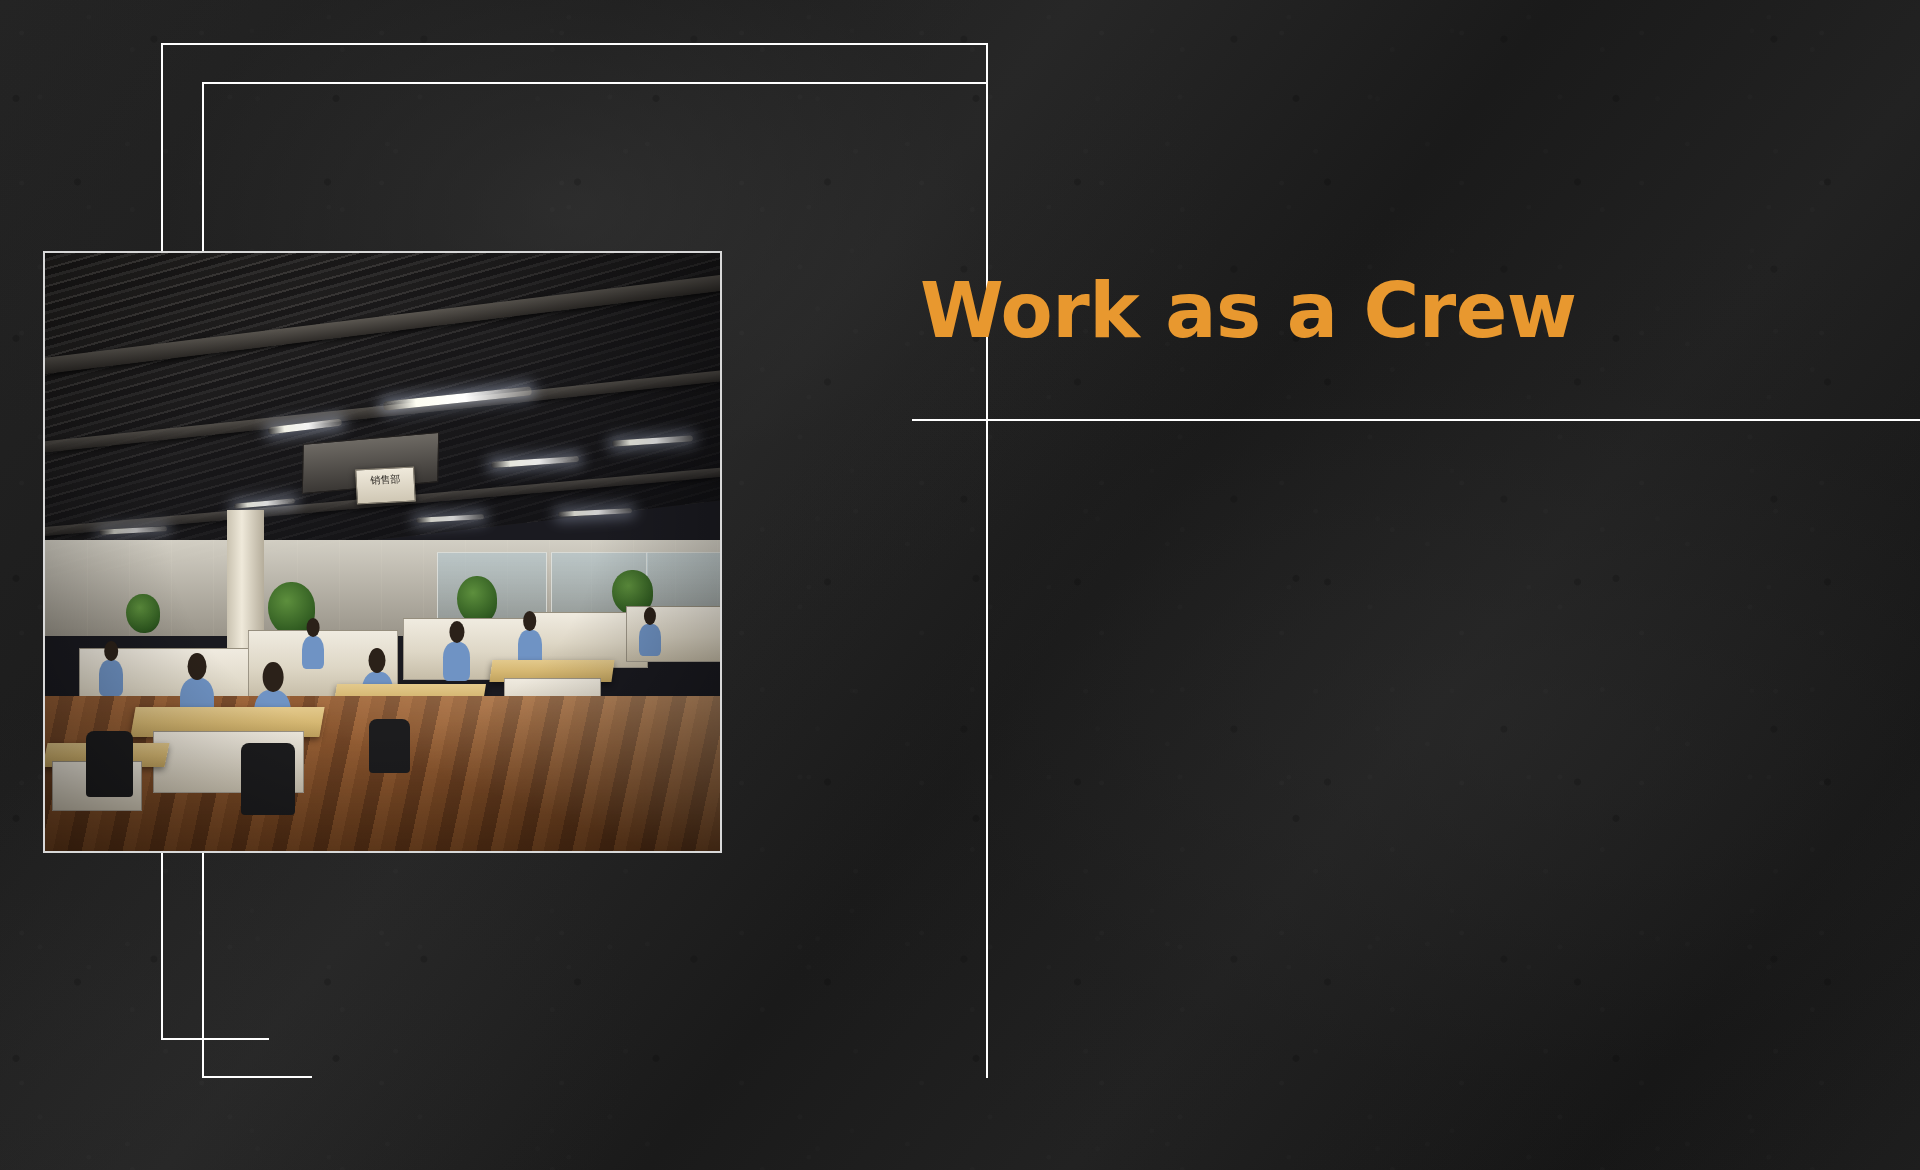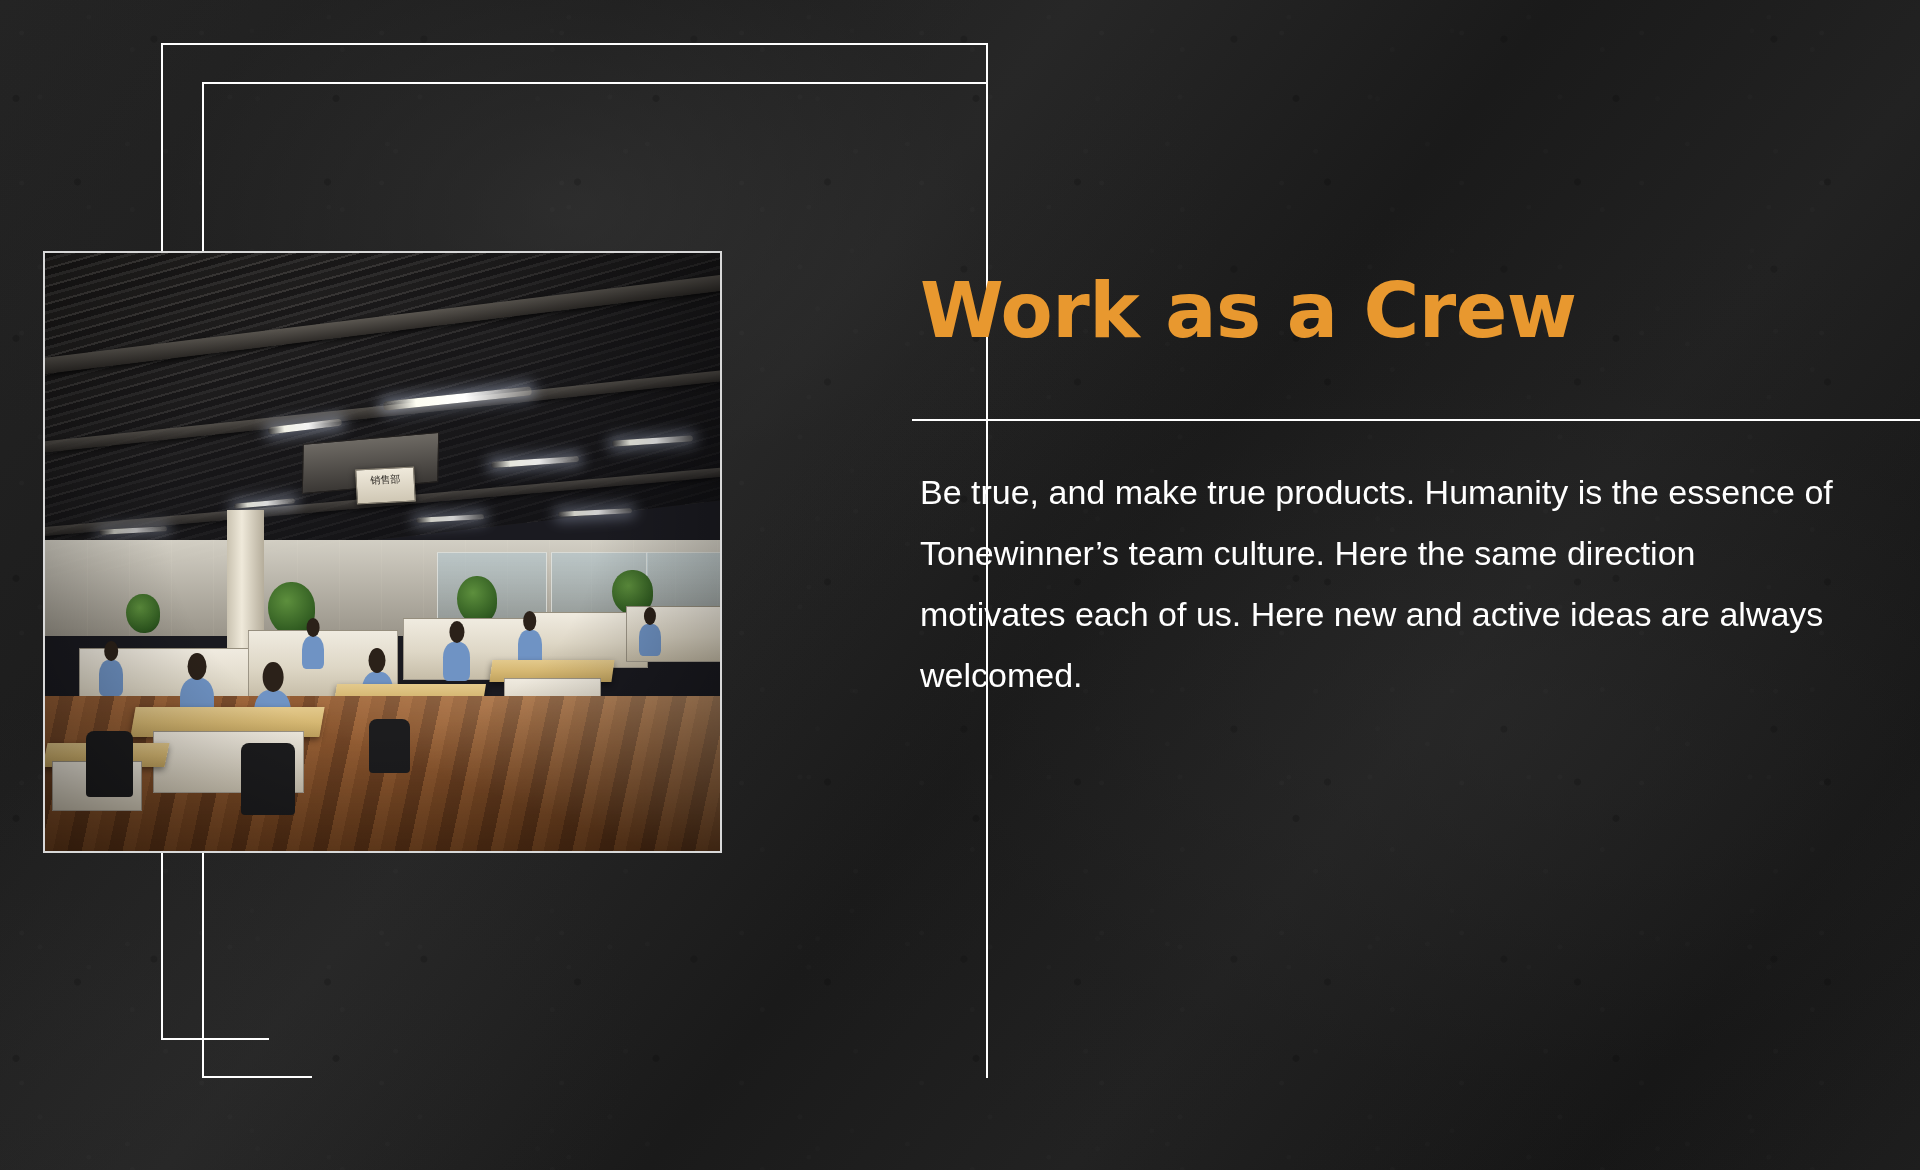--- a/index.html
+++ b/index.html
@@ -397,15 +397,14 @@
       <div class="ph-chair ch1"></div>
       <div class="ph-chair ch2"></div>
       <div class="ph-chair ch3"></div>
 
       <div class="ph-vignette"></div>
     </div>
   </div>
 
   <h1 class="title">Work as a Crew</h1>
   <div class="divider"></div>
-  <p class="body-text">Be true, and make true products. Humanity is the essence of Tonewinner’s team culture. Here the same direction motivates each of us. Here new and active ideas are always welcomed.</p>
 
 </div>
 
 </body></html>

